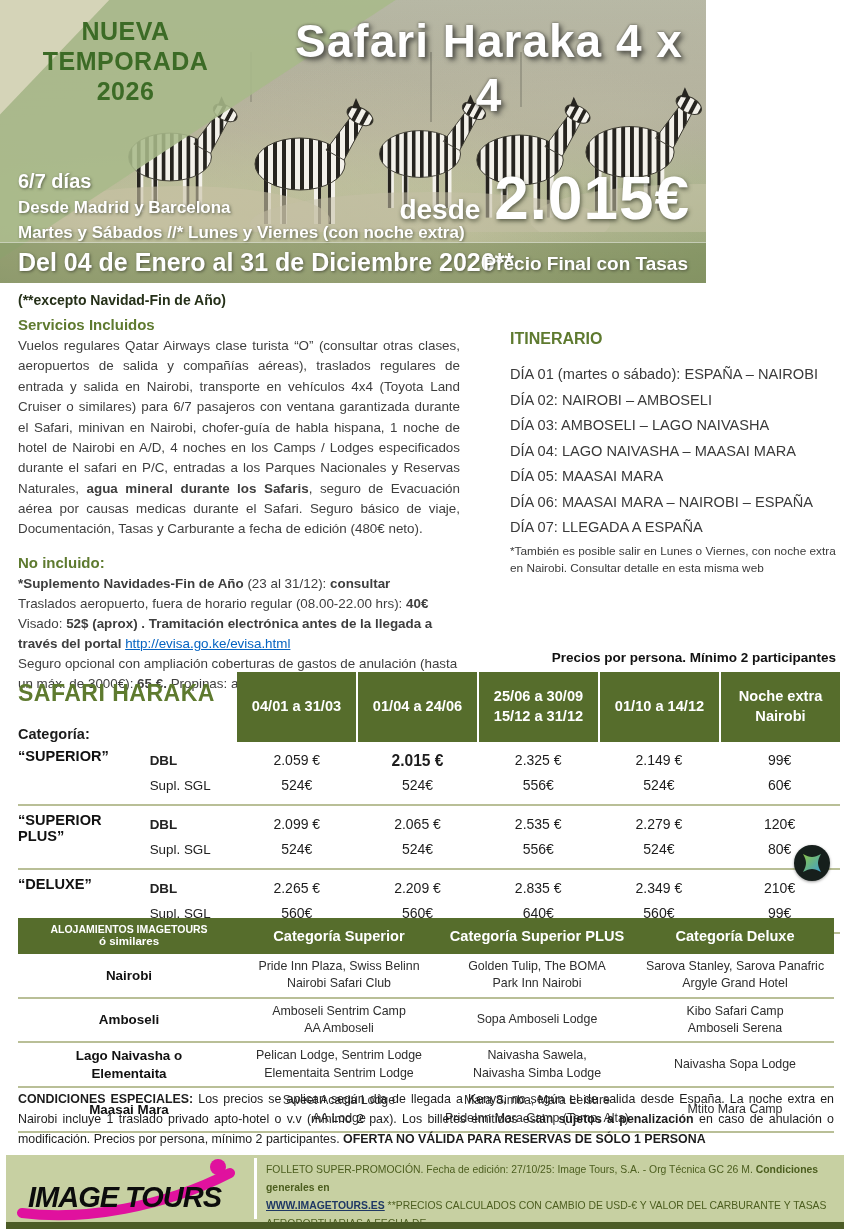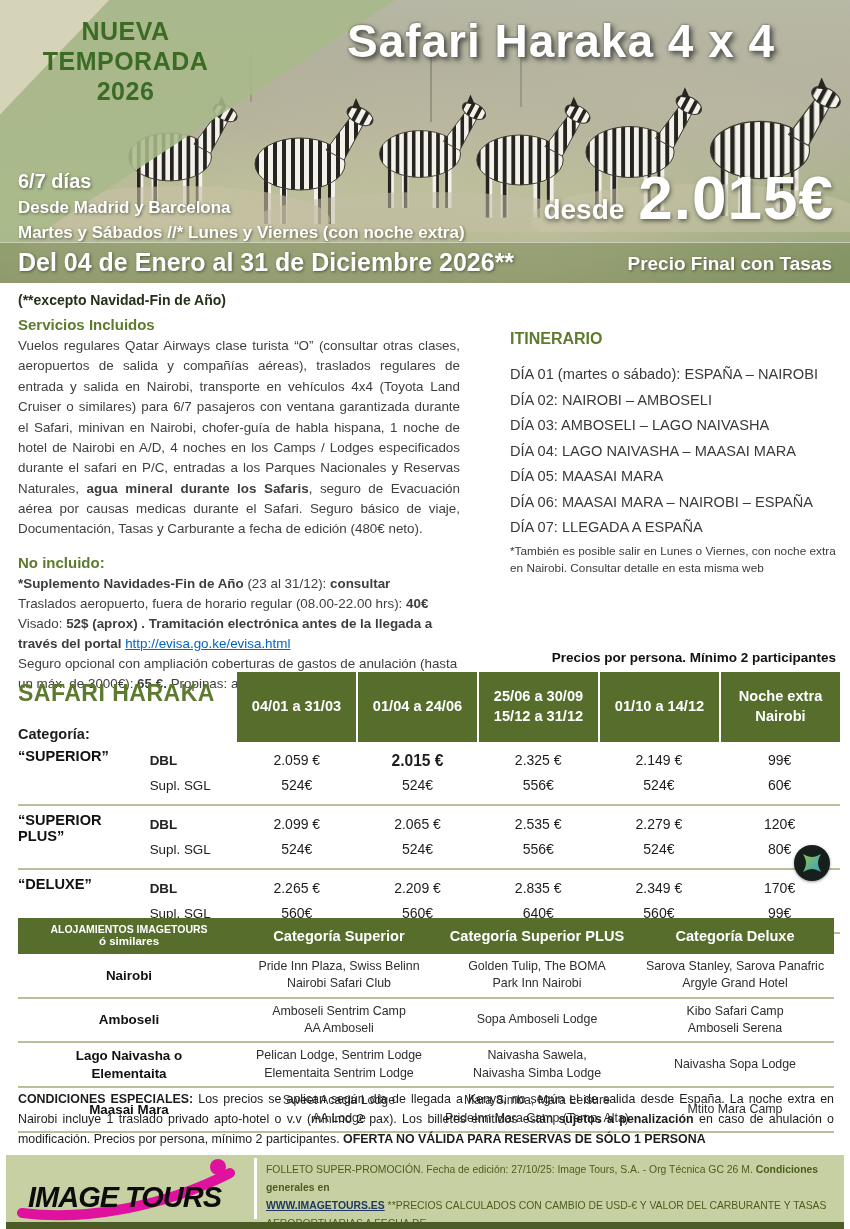--- a/index.html
+++ b/index.html
@@ -1,21 +1,21 @@
 <!DOCTYPE html>
 <html><head>
 <meta charset="utf-8">
 <style>
   * { margin:0; padding:0; box-sizing:border-box; }
   html,body { background:#ffffff; }
   body { font-family:"Liberation Sans", sans-serif; }
   .page { position:relative; width:850px; height:1229px; margin:0 auto; background:#fff; overflow:hidden; }
 
   
-  .hero { position:absolute; left:0; top:0; width:850px; height:283px; overflow:hidden;
+  .hero { position:absolute; left:0; top:0; width:706px; height:283px; overflow:hidden;
     background:
       radial-gradient(ellipse at 18% 80%, rgba(216,207,178,.6), transparent 58%),
       radial-gradient(ellipse at 65% 82%, rgba(206,200,170,.55), transparent 55%),
       radial-gradient(ellipse at 90% 40%, rgba(200,198,178,.4), transparent 60%),
       linear-gradient(180deg,#b6b7a4 0%,#aeac98 28%,#a7a690 46%,#a0ac83 66%,#95a476 84%,#8e9d6f 100%);
   }
   .hero svg.zebras { position:absolute; left:0; top:52px; width:850px; height:180px; }
   .badge-band { position:absolute; left:0; top:0; width:430px; height:270px;
     background:rgba(168,186,138,.88); clip-path:polygon(0 0, 92% 0, 0 96%); }
   .badge-corner { position:absolute; left:0; top:0; width:140px; height:130px;
@@ -309,21 +309,21 @@
         </div>
       <div class="pt-vals">
           <span>2.835 €</span>
           <span>640€</span>
         </div>
       <div class="pt-vals">
           <span>2.349 €</span>
           <span>560€</span>
         </div>
       <div class="pt-vals">
-          <span>170€</span>
+          <span>210€</span>
           <span>99€</span>
         </div>
     </div>
   </div>
 
   <div class="widget">
     <svg width="24" height="24" viewBox="-12 -12 24 24">
       <defs>
         <linearGradient id="wg" x1="0" y1="0" x2="1" y2="1">
           <stop offset="0" stop-color="#8cc64b"></stop>

